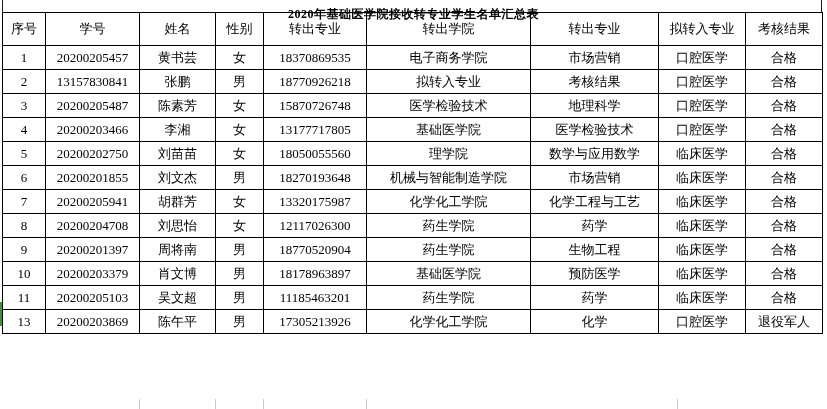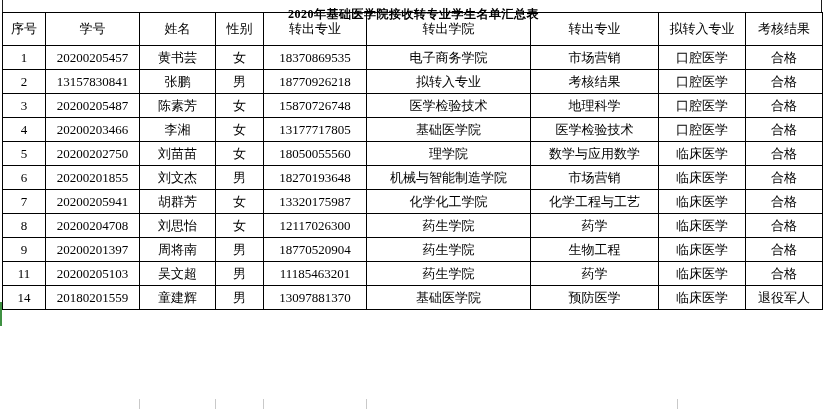--- a/index.html
+++ b/index.html
@@ -162,39 +162,50 @@
           <td>20200201397</td>
           <td>周将南</td>
           <td>男</td>
           <td>18770520904</td>
           <td>药生学院</td>
           <td>生物工程</td>
           <td>临床医学</td>
           <td>合格</td>
         </tr>
         <tr>
+          <td>10</td>
+          <td>20200203379</td>
+          <td>肖文博</td>
+          <td>男</td>
+          <td>18178963897</td>
+          <td>基础医学院</td>
+          <td>预防医学</td>
+          <td>临床医学</td>
+          <td>合格</td>
+        </tr>
+        <tr>
           <td>11</td>
           <td>20200205103</td>
           <td>吴文超</td>
           <td>男</td>
           <td>11185463201</td>
           <td>药生学院</td>
           <td>药学</td>
           <td>临床医学</td>
           <td>合格</td>
         </tr>
         <tr>
-          <td>14</td>
-          <td>20180201559</td>
-          <td>童建辉</td>
-          <td>男</td>
-          <td>13097881370</td>
-          <td>基础医学院</td>
-          <td>预防医学</td>
-          <td>临床医学</td>
+          <td>13</td>
+          <td>20200203869</td>
+          <td>陈午平</td>
+          <td>男</td>
+          <td>17305213926</td>
+          <td>化学化工学院</td>
+          <td>化学</td>
+          <td>口腔医学</td>
           <td>退役军人</td>
         </tr>
       </tbody>
   </table>
 
   <div class="row-marker" style="background: rgb(63, 145, 66);"></div>
 
   <div class="grid-stub" style="left: 139px; background: rgb(201, 201, 201);"></div>
   <div class="grid-stub" style="left: 215px; background: rgb(201, 201, 201);"></div>
   <div class="grid-stub" style="left: 263px; background: rgb(201, 201, 201);"></div>

